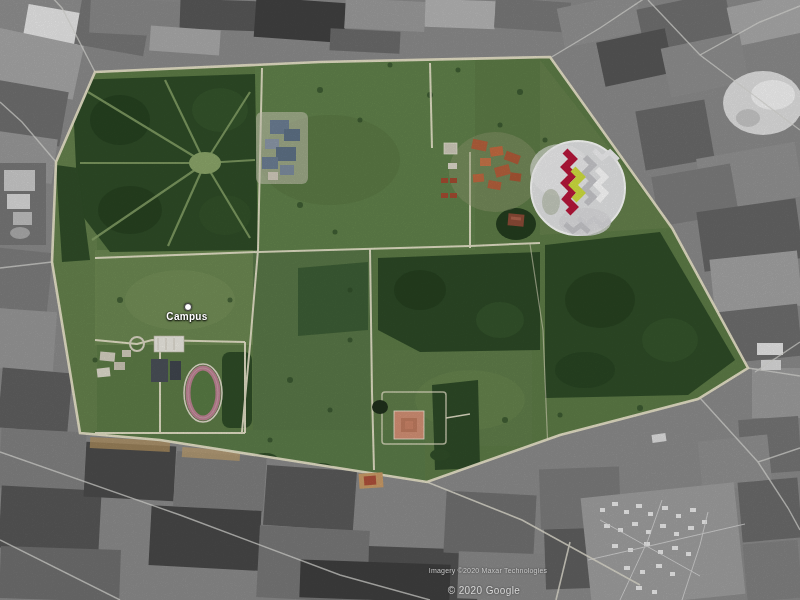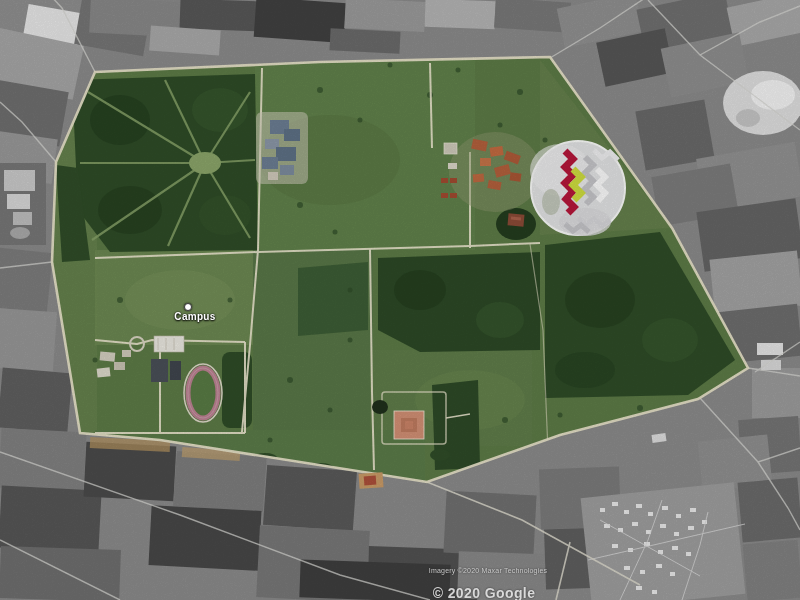--- a/index.html
+++ b/index.html
@@ -11,30 +11,30 @@
   #scene{position:absolute;left:0;top:0;}
   .overlay{position:absolute;pointer-events:none;}
   #campus-marker{
     position:absolute;left:184px;top:303px;width:6px;height:6px;
     border-radius:50%;background:#fff;border:1px solid #3a3a3a;
     box-shadow:0 0 2px rgba(0,0,0,.8);pointer-events:auto;
   }
   #campus-label{
     position:absolute;left:187px;top:311px;transform:translateX(-50%);
     color:#fff;font-size:10px;font-weight:bold;letter-spacing:.3px;
-    text-shadow:0 0 2px #000,0 1px 2px #000;white-space:nowrap;margin-left:8px;
+    text-shadow:0 0 2px #000,0 1px 2px #000;white-space:nowrap;
   }
   #imagery-credit{
     position:absolute;left:488px;top:567px;transform:translateX(-50%);
     color:#d6d6d6;font-size:7px;letter-spacing:.2px;
     text-shadow:0 0 2px #222;white-space:nowrap;opacity:.9;
   }
   #branding{
     position:absolute;left:484px;top:585px;transform:translateX(-50%);
-    color:#e4e4e4;font-size:14px;font-weight:bold;letter-spacing:.4px;
+    color:#e4e4e4;font-size:10px;font-weight:normal;letter-spacing:.4px;
     text-shadow:0 0 2px #222;white-space:nowrap;opacity:.9;
   }
 </style>
 </head>
 <body>
 
 <div id="viewport">
 <svg id="scene" width="800" height="600" viewBox="0 0 800 600">
   <defs>
     <clipPath id="campusClip">

